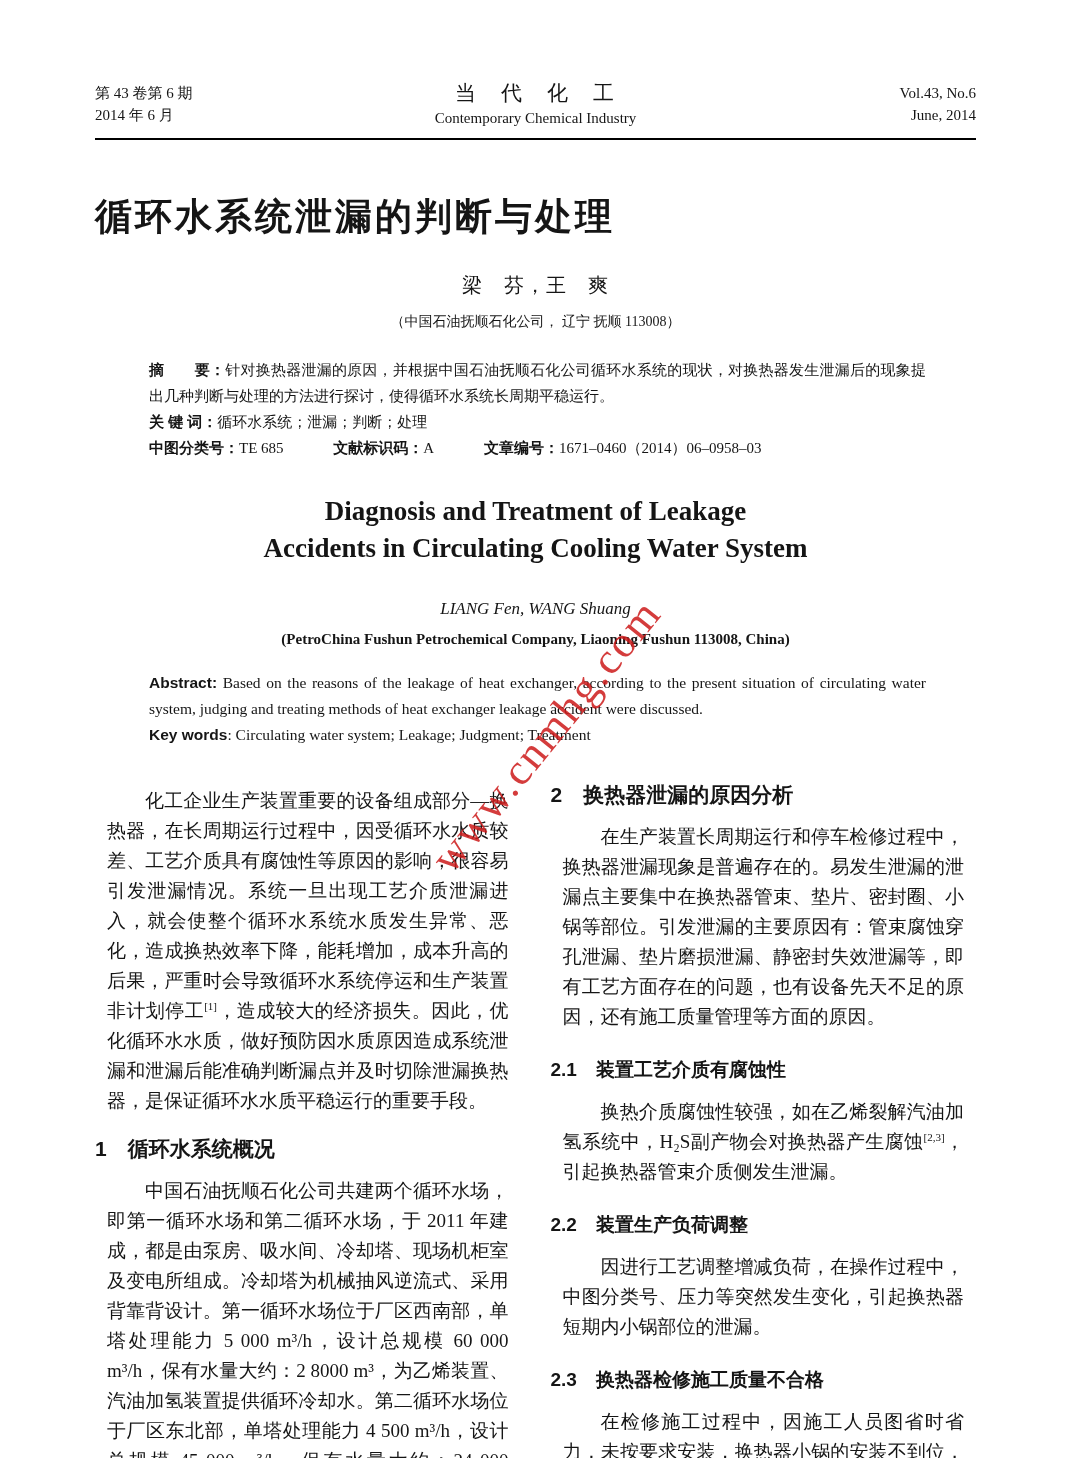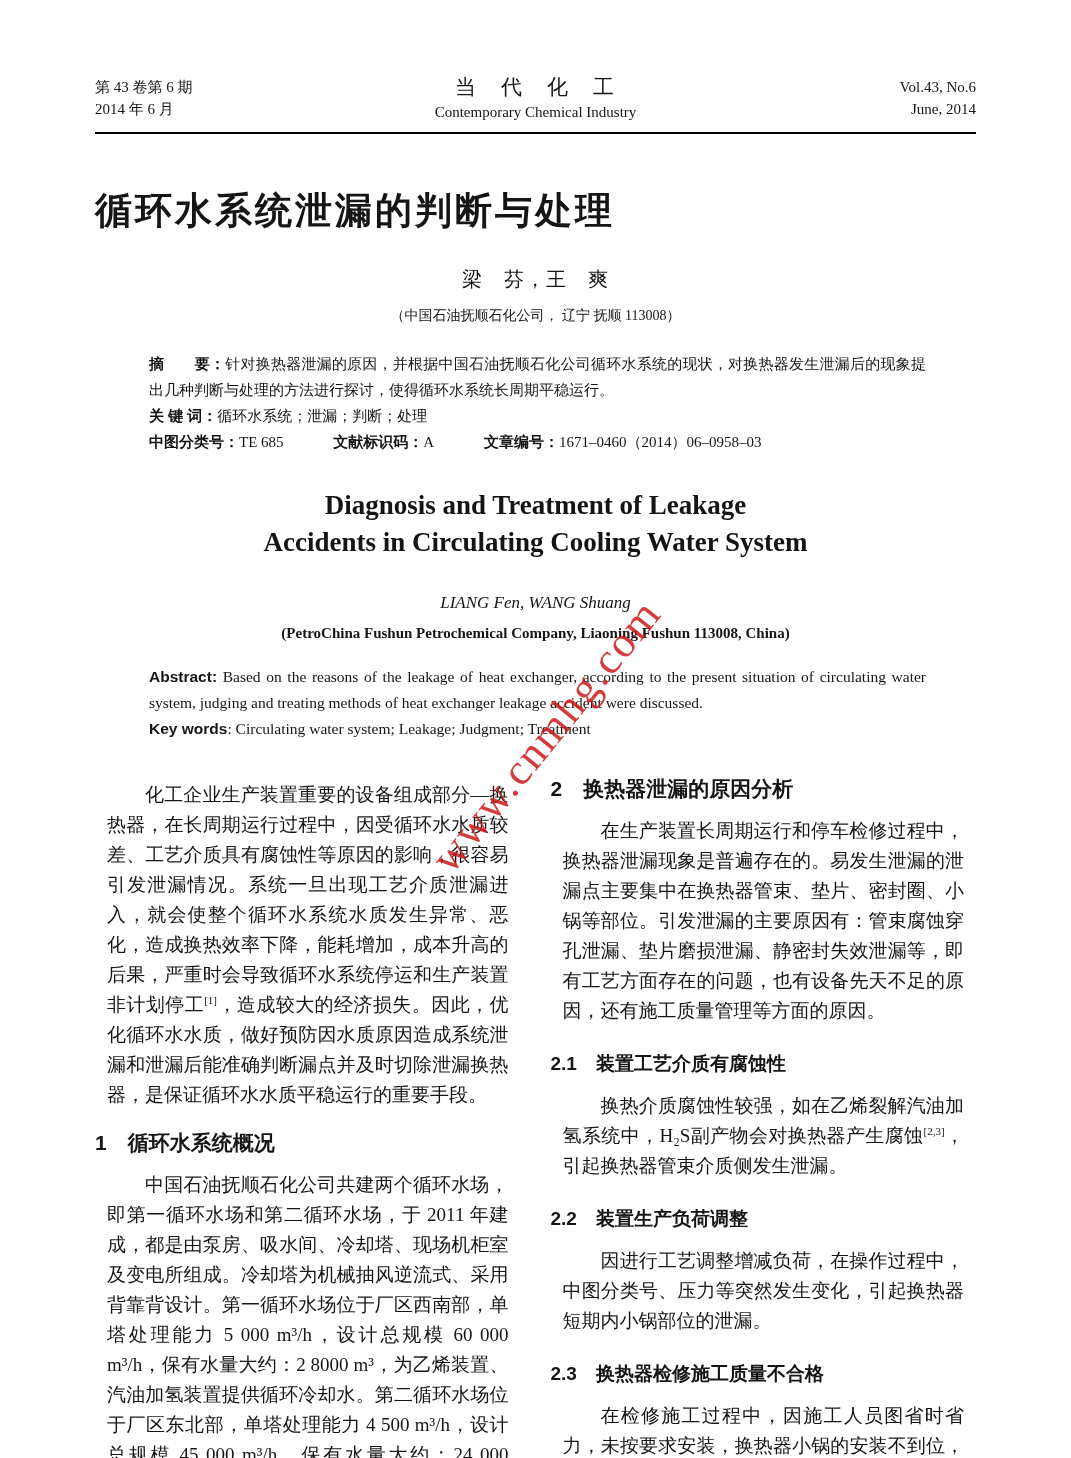--- a/index.html
+++ b/index.html
@@ -15,20 +15,21 @@
     overflow: hidden;
   }
 
   
   .journal-header {
     display: flex;
     justify-content: space-between;
     align-items: flex-start;
     font-size: 15px;
     line-height: 22px;
+    margin-top: 6px;
   }
   .h-side { width: 190px; }
   .h-side.right { text-align: right; }
   .h-center { text-align: center; flex: 1; }
   .journal-cn { font-size: 21px; letter-spacing: 2px; }
   .journal-en { font-size: 15px; margin-top: 3px; }
   .header-rule { border: none; border-top: 2px solid #000; margin: 9px 0 0 0; }
 
   
   .title-cn {

